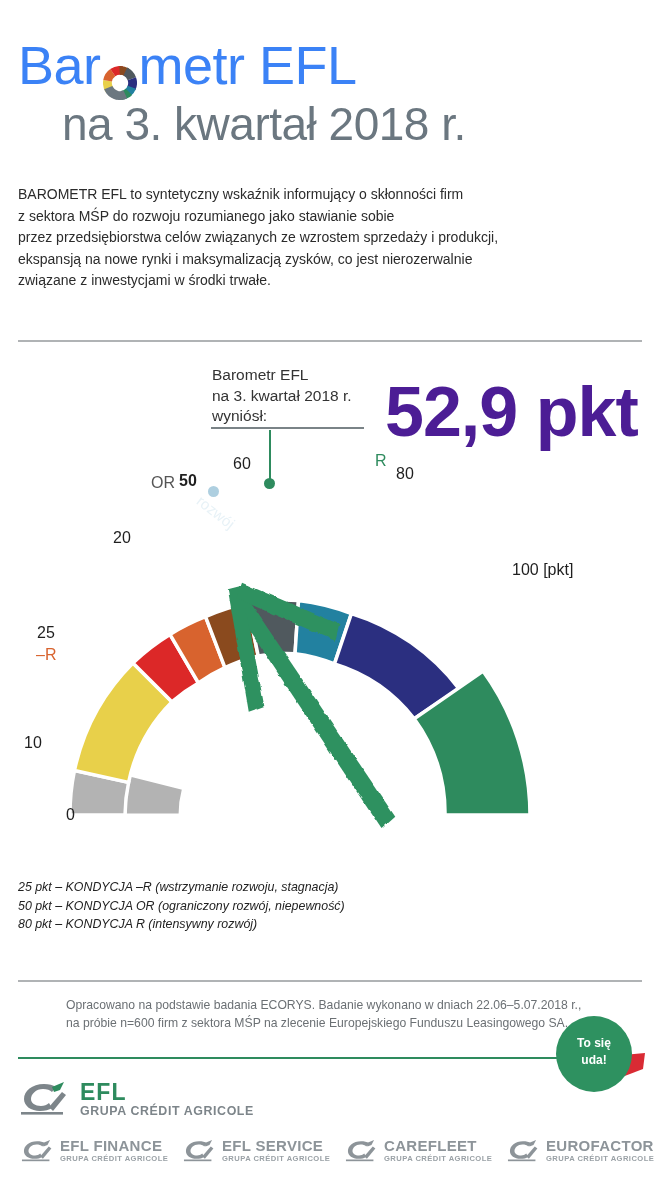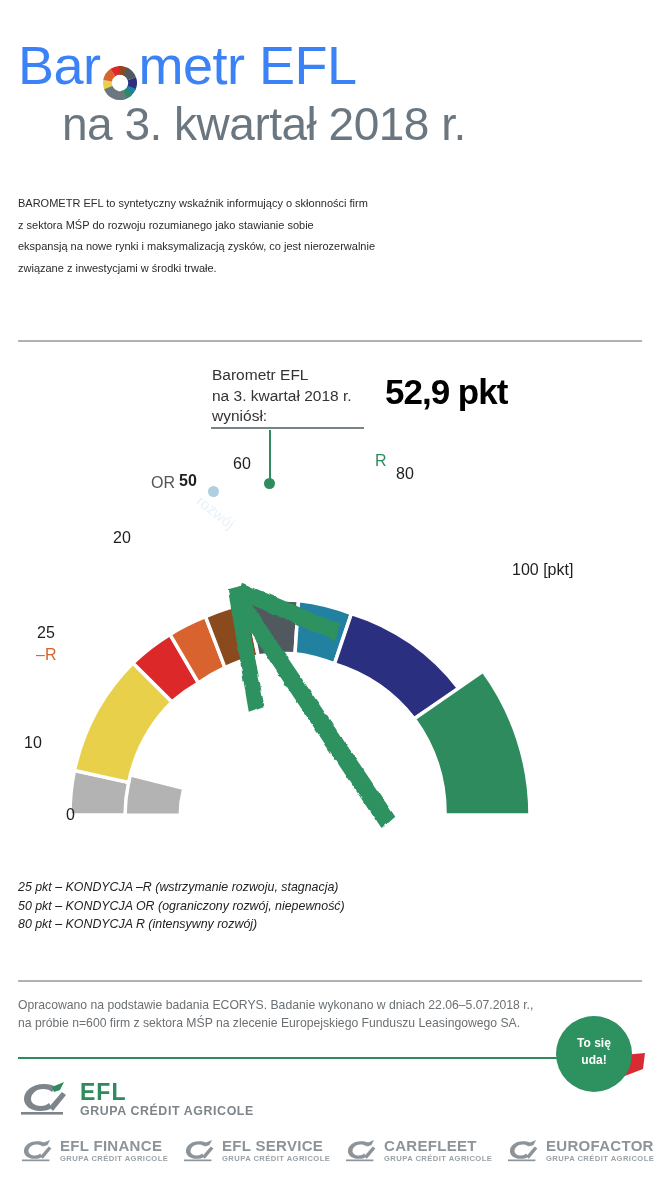--- a/index.html
+++ b/index.html
@@ -19,40 +19,40 @@
     display:flex; align-items:center;
   }
   .title-line2 {
     font-size: 46px; font-weight: 400; color:#6b7780;
     letter-spacing: -0.5px; line-height: 52px; margin-left: 44px; margin-top: 4px;
   }
   .donut-o { display:inline-block; width:34px; height:34px; margin:0 2px; position:relative; top:4px; }
 
   
   .intro {
-    position:absolute; left:18px; top:193px; width:624px;
-    font-size:11px; line-height:21.5px; color:#2b2b2b; font-weight:400;
+    position:absolute; left:18px; top:184px; width:624px;
+    font-size:14px; line-height:21.5px; color:#2b2b2b; font-weight:400;
   }
   .intro div { white-space:nowrap; }
 
   
   .rule { position:absolute; background:#b0b3b5; height:2px; }
   .rule.top    { left:18px; top:340px;  width:624px; }
   .rule.bottom { left:18px; top:980px;  width:624px; }
   .rule.green  { left:18px; top:1057px; width:624px; height:2px; background:#2e8b5e; }
 
   
   .callout-label {
     position:absolute; left:212px; top:365px;
     font-size:15.5px; line-height:20.5px; color:#333; white-space:nowrap;
   }
   .callout-underline { position:absolute; left:211px; top:427px; width:153px; height:1.5px; background:#7a8387; }
   .score {
     position:absolute; left:385px; top:372px;
-    font-size:35px; font-weight:700; color:#000000; letter-spacing:-1px; white-space:nowrap;
+    font-size:70px; font-weight:700; color:#4c1d95; letter-spacing:-1px; white-space:nowrap;
   }
   .connector { position:absolute; left:269px; top:430px; width:1.6px; height:52px; background:#2e8b5e; }
   .connector-dot {
     position:absolute; left:264px; top:478px; width:11px; height:11px;
     border-radius:50%; background:#2e8b5e;
   }
 
   
   .gauge { position:absolute; left:0px; top:440px; width:660px; height:420px; }
   .gauge svg { display:block; }
@@ -82,21 +82,21 @@
 
   
   .legend { position:absolute; left:18px; top:878px; font-size:12.4px; line-height:18.5px; color:#222;font-style:italic; }
   .legend div { white-space:nowrap; }
 
   
   .foot-note {
     position:absolute; left:18px; top:996px; font-size:12.2px;
     line-height:18px; color:#6b7074;
   }
-  .foot-note div { white-space:nowrap; }
+  .foot-note div { white-space:nowrap;margin-left:48px; }
 
   
   .badge { position:absolute; left:552px; top:1012px; width:96px; height:86px; }
   .badge-circle {
     position:absolute; left:4px; top:4px; width:76px; height:76px;
     border-radius:50%; background:#2e9160; z-index:2;
   }
   .badge-text {
     position:absolute; left:0; top:19px; width:76px; text-align:center;
     color:#fff; font-size:12px; font-weight:700; line-height:16.5px;
@@ -155,20 +155,21 @@
         </svg>
       </span>
       <span>metr EFL</span>
     </div>
     <div class="title-line2">na 3. kwartał 2018 r.</div>
   </div>
 
   <div class="intro">
     <div>BAROMETR EFL to syntetyczny wskaźnik informujący o skłonności firm</div>
     <div>z sektora MŚP do rozwoju rozumianego jako stawianie sobie</div>
+    <div>przez przedsiębiorstwa celów związanych ze wzrostem sprzedaży i produkcji,</div>
     <div>ekspansją na nowe rynki i maksymalizacją zysków, co jest  nierozerwalnie</div>
     <div>związane z inwestycjami w środki trwałe.</div>
   </div>
 
   <div class="rule top"></div>
 
   <div class="callout-label">
     <div>Barometr EFL</div>
     <div>na 3. kwartał 2018 r.</div>
     <div>wyniósł:</div>

